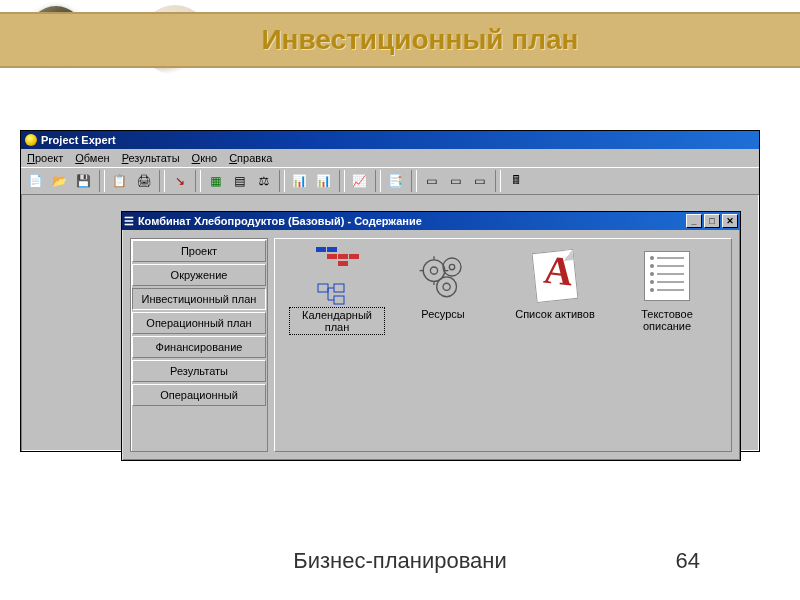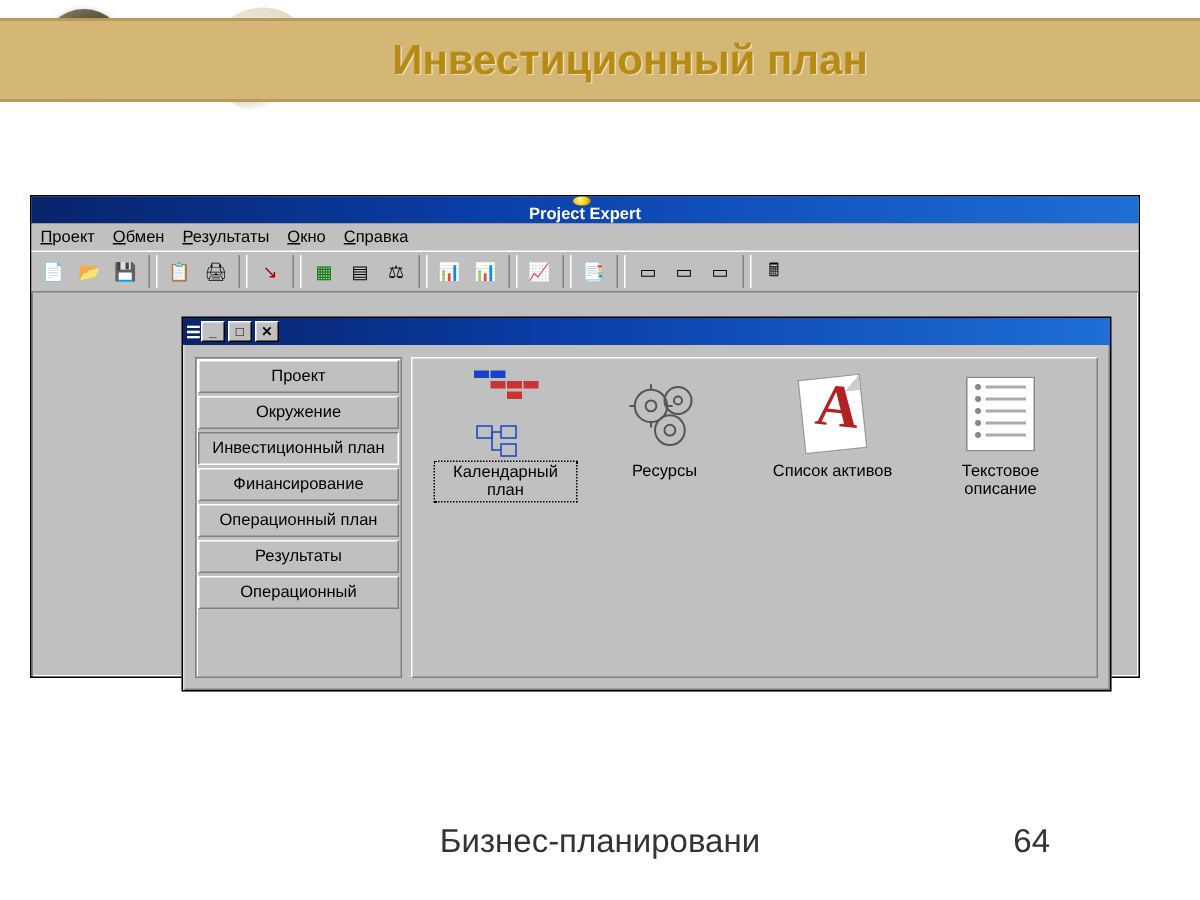--- a/index.html
+++ b/index.html
@@ -55,21 +55,20 @@
     font-size: 11px;
   }
   .titlebar {
     height: 18px;
     background: linear-gradient(to right, #08246b, #0a3ea8 40%, #1e6fd6);
     color: #fff;
     display: flex;
     align-items: center;
     padding: 0 4px;
     font-weight: bold;
-    flex-direction: column;
   }
   .bulb-icon {
     width: 12px; height: 12px;
     margin-right: 4px;
     background: radial-gradient(circle at 40% 35%, #ffff80, #f0c000 60%, #806000);
     border-radius: 50%;
   }
   .menubar {
     height: 18px;
     background: #c0c0c0;
@@ -278,33 +277,34 @@
     <div class="tbtn">▭</div>
     <div class="tbtn">▭</div>
     <div class="tbtn">▭</div>
     <div class="tsep"></div>
     <div class="tbtn">🖩</div>
   </div>
 
   <div class="child-window">
     <div class="child-title">
       <span>☰</span>
+      <span class="child-title-text">Комбинат Хлебопродуктов (Базовый) - Содержание</span>
       <div class="winbtns">
         <div class="winbtn">_</div>
         <div class="winbtn">□</div>
         <div class="winbtn">✕</div>
       </div>
     </div>
     <div class="child-body">
       <div class="nav-tabs">
           <div class="nav-btn">Проект</div>
           <div class="nav-btn">Окружение</div>
           <div class="nav-btn active">Инвестиционный план</div>
+          <div class="nav-btn">Операционный план</div>
           <div class="nav-btn">Финансирование</div>
-          <div class="nav-btn">Операционный план</div>
           <div class="nav-btn">Результаты</div>
           <div class="nav-btn">Операционный</div>
         </div>
       <div class="content-pane">
 
         <div style="display:flex;gap:10px">
           <div class="content-item sel">
             <div class="ic">
               <div class="cal-icon">
                 <div class="gantt-row">

